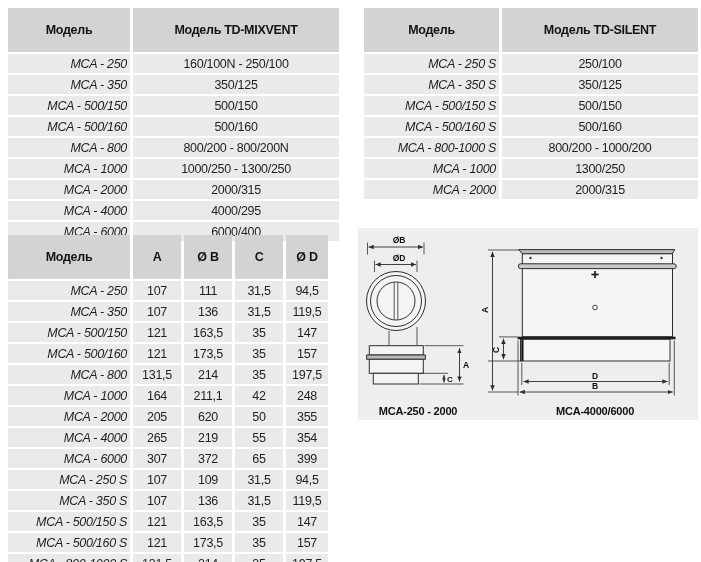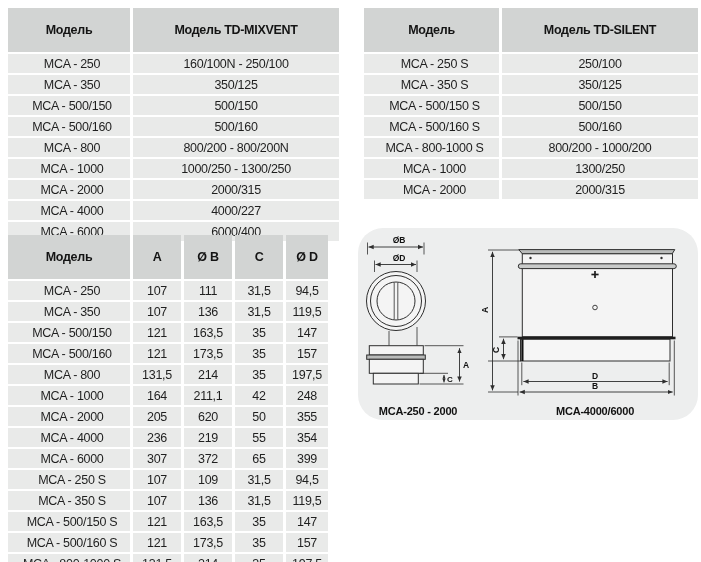--- a/index.html
+++ b/index.html
@@ -4,27 +4,27 @@
 <style>
   * { margin:0; padding:0; box-sizing:border-box; }
   html,body { width:701px; height:562px; background:#ffffff;
     font-family:"Liberation Sans", sans-serif; position:relative; overflow:hidden; }
 
   table { position:absolute; border-collapse:separate; border-spacing:3px 2px; table-layout:fixed; }
   th { background:#d2d4d3; font-weight:bold; font-size:12.5px; color:#141414;
        height:19px; text-align:center; padding:15px 3px; letter-spacing:-0.3px; white-space:nowrap; }
   td { background:#e9eae9; font-size:12.5px; color:#1f1f1f; height:19px;
        text-align:center; padding:0 3px; letter-spacing:-0.3px; white-space:nowrap; }
-  td:first-child { text-align:center; padding-left:9px; }
+  td:first-child { text-align:right; padding-left:9px;font-style:italic; }
 
   #t-mixvent { left:5px; top:6px;  width:337px; }
   #t-silent  { left:361px; top:6px; width:340px; }
   #t-dims    { left:5px; top:233px; width:326px; }
 
-  .panel { position:absolute; left:358px; top:228px; width:340px; height:192px; background:#edeeee;border-radius:25px; }
+  .panel { position:absolute; left:358px; top:228px; width:340px; height:192px; background:#edeeee; }
 
   
   .dim   { stroke:#2e2e2e; stroke-width:0.9; fill:none; }
   .thin  { stroke:#2e2e2e; stroke-width:0.8; fill:none; }
   .shape { fill:#f4f4f4; stroke:#2e2e2e; stroke-width:1; }
   .gray  { fill:#b9bbba; }
   .gray2 { fill:#c9cbca; }
   .ln    { fill:none; stroke:#2e2e2e; stroke-width:1; }
   .dl  { font-family:"Liberation Sans",sans-serif; font-weight:bold; font-size:8.5px; fill:#111; text-anchor:middle; }
   .cap { font-family:"Liberation Sans",sans-serif; font-weight:bold; font-size:11px; fill:#111; text-anchor:middle; letter-spacing:-0.2px; }
@@ -67,21 +67,21 @@
       <tr>
         <td>MCA - 1000</td>
         <td>1000/250 - 1300/250</td>
       </tr>
       <tr>
         <td>MCA - 2000</td>
         <td>2000/315</td>
       </tr>
       <tr>
         <td>MCA - 4000</td>
-        <td>4000/227</td>
+        <td>4000/295</td>
       </tr>
       <tr>
         <td>MCA - 6000</td>
         <td>6000/400</td>
       </tr>
     </tbody>
 </table>
 
 <table id="t-silent">
   <colgroup>
@@ -188,21 +188,21 @@
       </tr>
       <tr>
         <td>MCA - 2000</td>
         <td>205</td>
         <td>620</td>
         <td>50</td>
         <td>355</td>
       </tr>
       <tr>
         <td>MCA - 4000</td>
-        <td>236</td>
+        <td>265</td>
         <td>219</td>
         <td>55</td>
         <td>354</td>
       </tr>
       <tr>
         <td>MCA - 6000</td>
         <td>307</td>
         <td>372</td>
         <td>65</td>
         <td>399</td>

